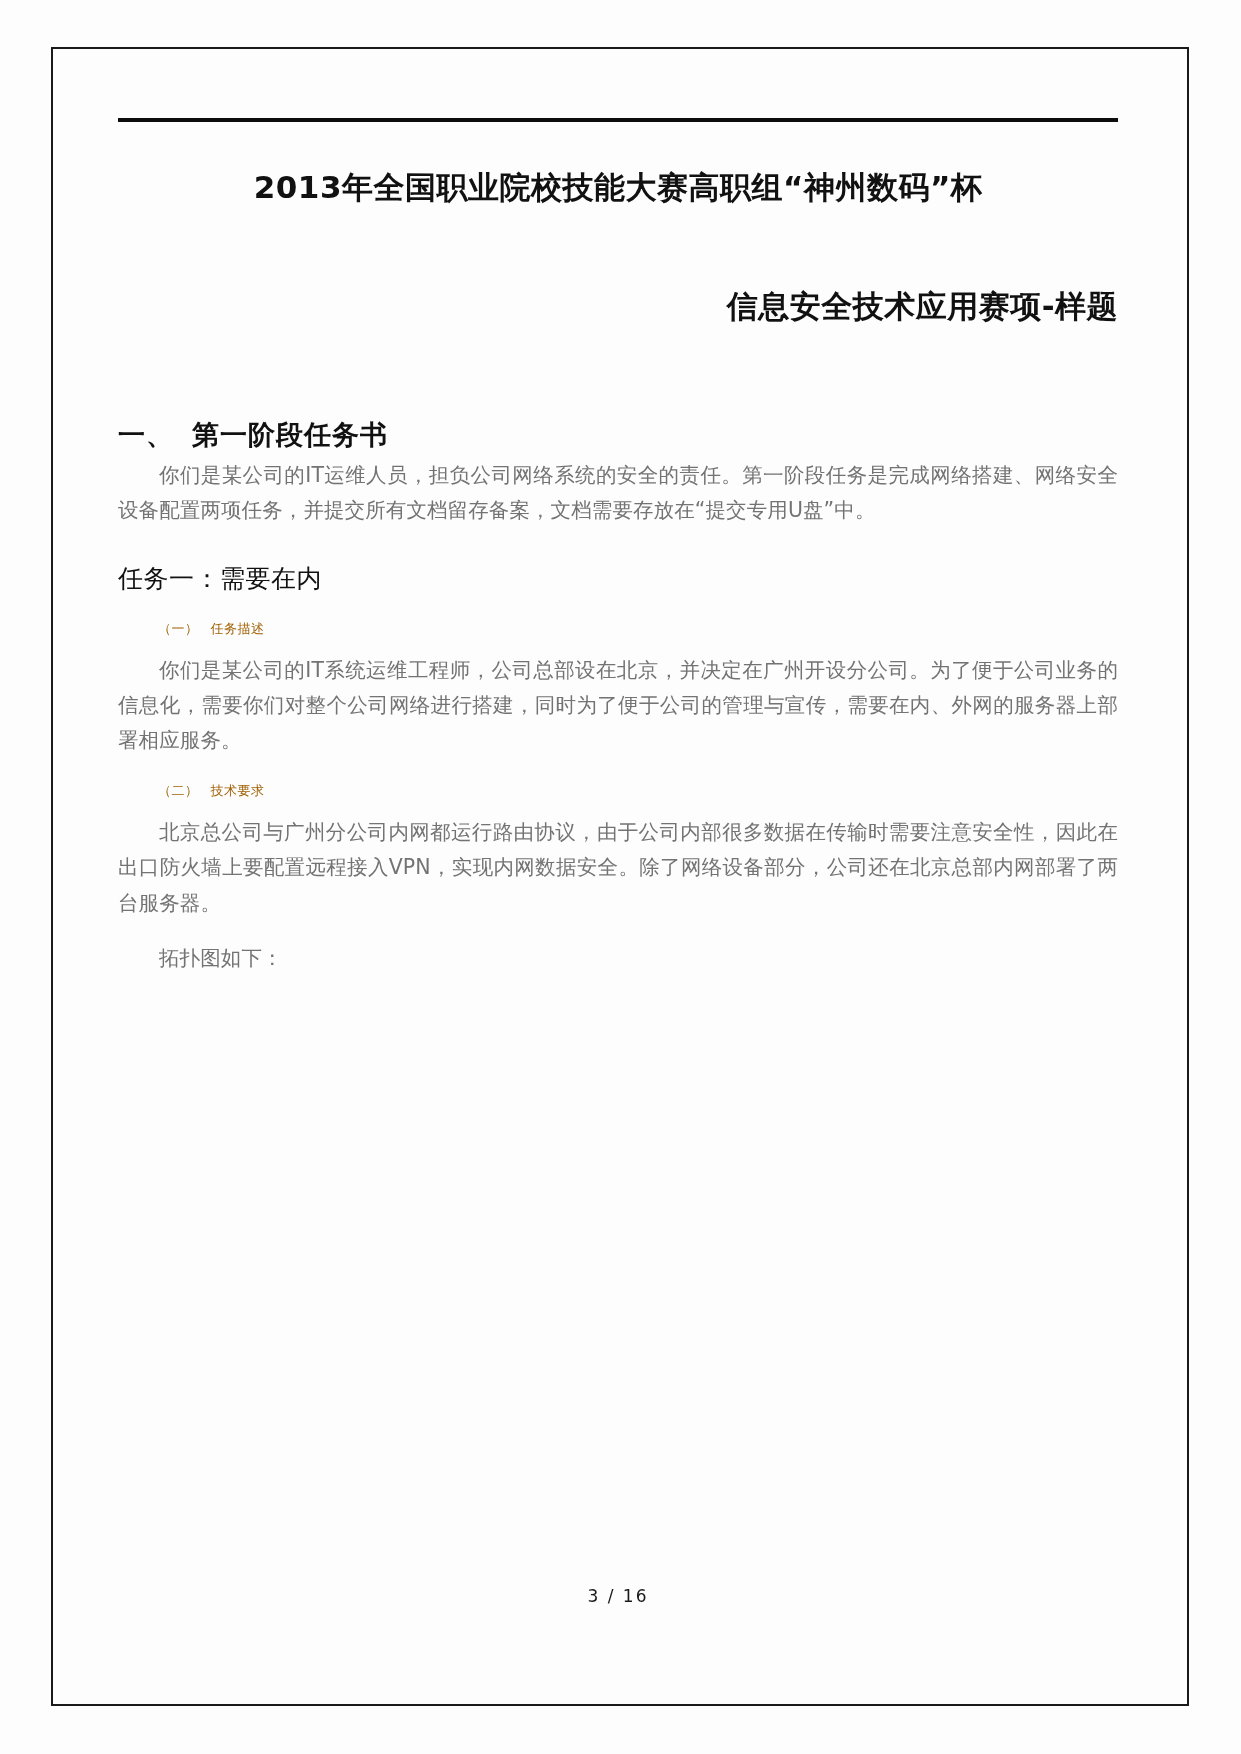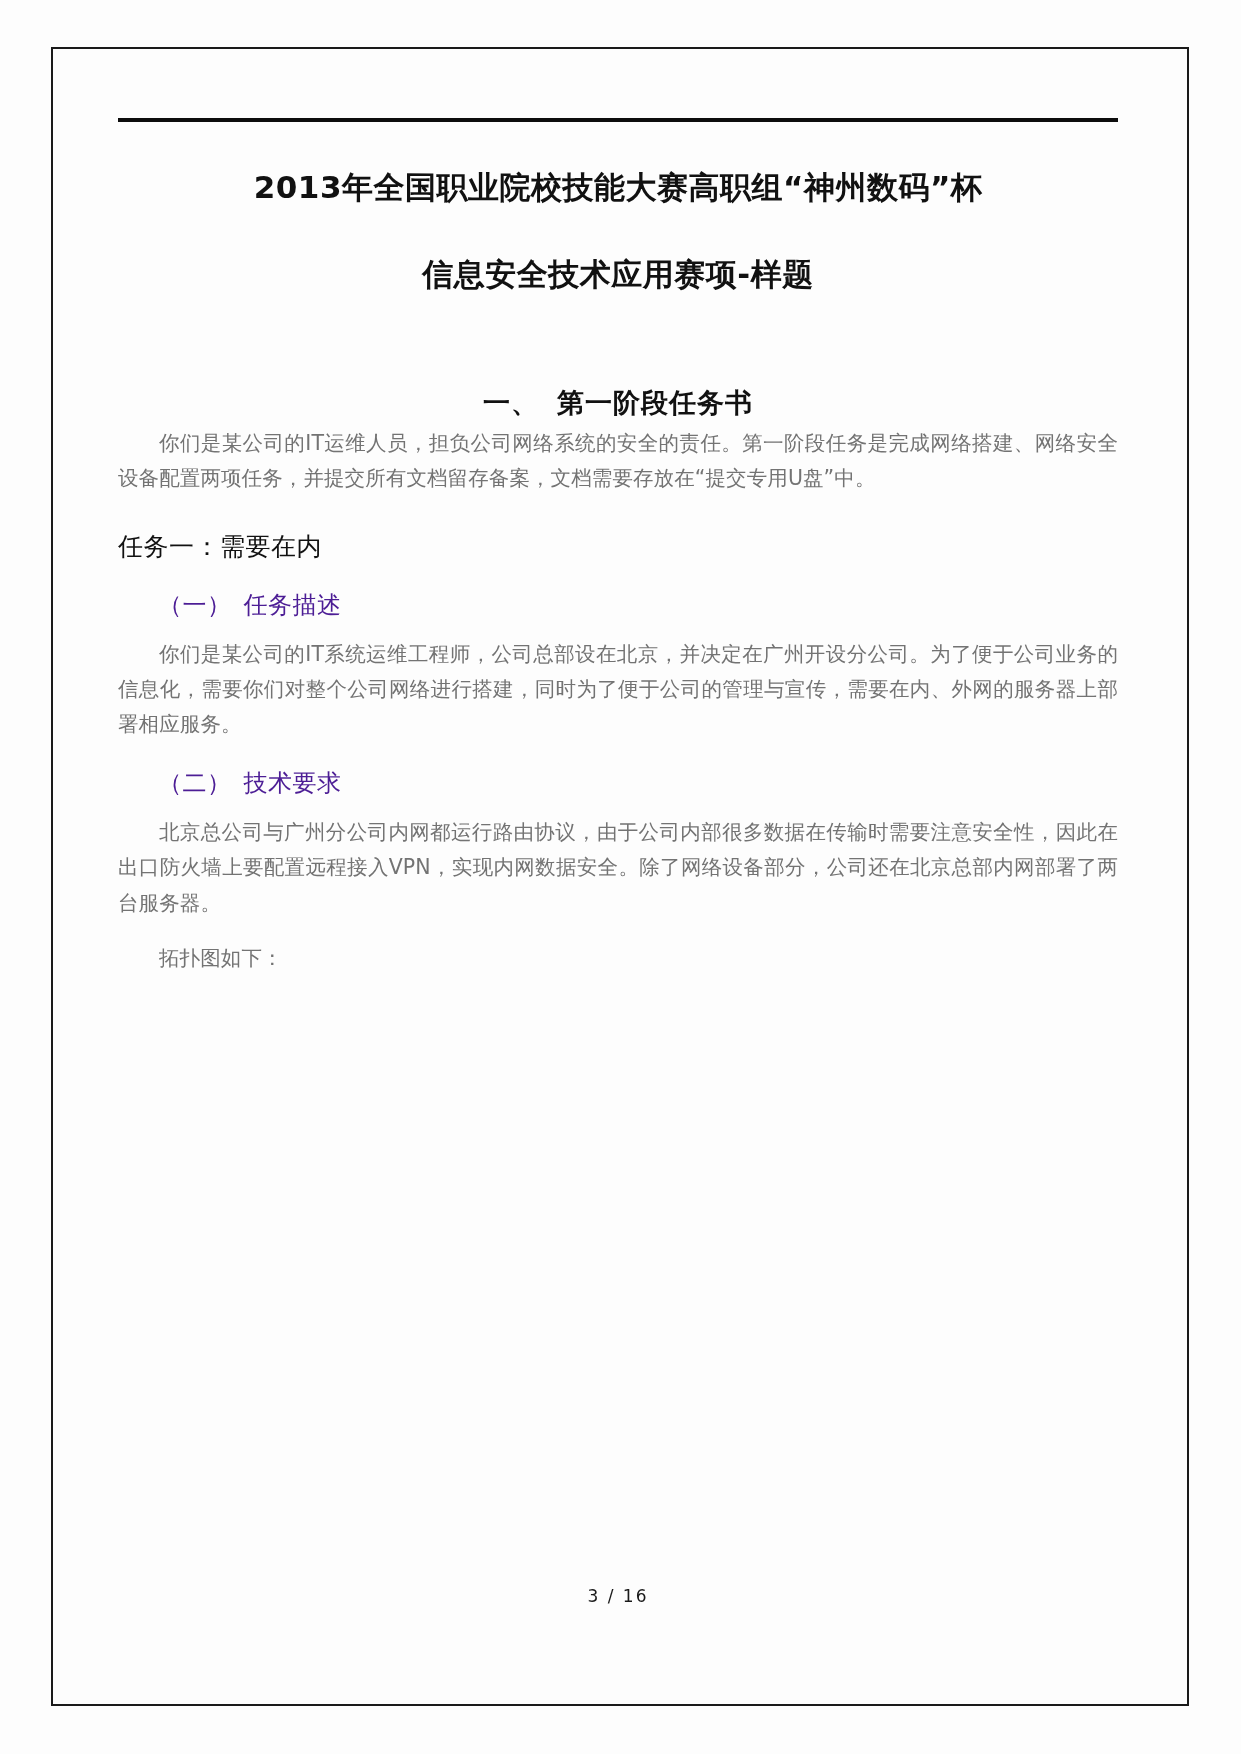--- a/index.html
+++ b/index.html
@@ -58,50 +58,50 @@
     line-height: 1.0;
     letter-spacing: 0.5px;
     color: #111111;
   }
   .doc-title .title-line-1 {
     display: block;
     margin-top: 22px;
   }
   .doc-title .title-line-2 {
     display: block;
-    margin-top: 56px;
+    margin-top: 88px;
+    text-align: right;
   }
 
   
   .h1-section {
     font-size: 27px;
     font-weight: 700;
     color: #111111;
     margin-top: 96px;
     letter-spacing: 1px;
     line-height: 1.25;
-    text-align: center;
   }
   .h1-section .h1-num {
     margin-right: 18px;
   }
 
   .h2-task {
     font-size: 25px;
     font-weight: 400;
     color: #111111;
     margin-top: 35px;
     line-height: 1.3;
     letter-spacing: 0.5px;
   }
 
   .h3-sub {
-    font-size: 24px;
+    font-size: 13px;
     font-weight: 400;
-    color: #4c1d95;
+    color: #a16207;
     margin-top: 24px;
     text-indent: 40px;
     line-height: 1.45;
     letter-spacing: 0.5px;
   }
   .h3-sub .sub-num {
     margin-right: 12px;
   }
 
   

